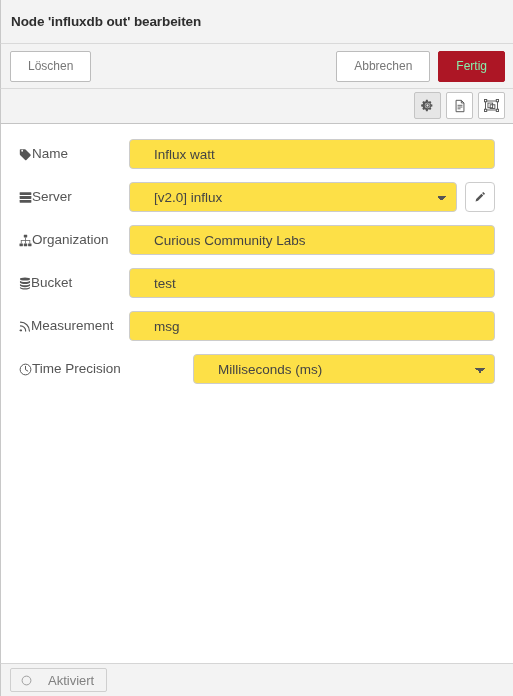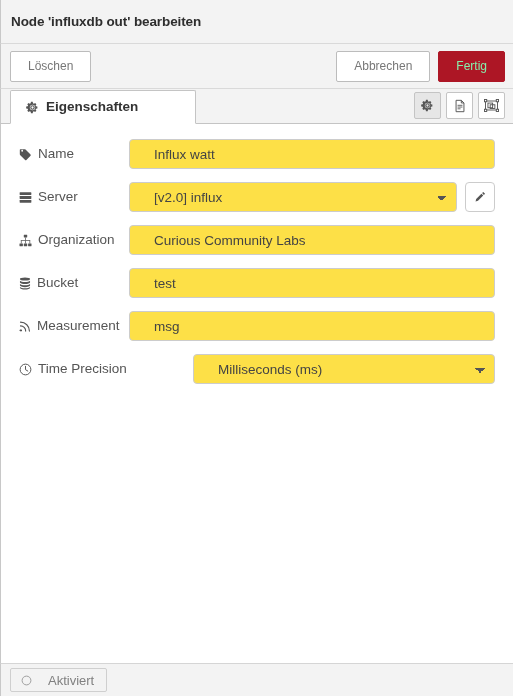--- a/index.html
+++ b/index.html
@@ -150,21 +150,20 @@
   }
   .row {
     display: flex;
     align-items: center;
     margin-bottom: 13px;
     height: 30px;
   }
   .row-label {
     display: flex;
     align-items: center;
-    gap: 6px;
     font-size: 13.5px;
     color: #555555;
     white-space: nowrap;
     flex: 0 0 auto;
     width: 110px;
   }
   .row-label .lbl { line-height: 1; }
 
   .field {
     flex: 1 1 auto;
@@ -260,29 +259,20 @@
   </div>
 
   <div class="buttonbar">
     <button class="btn btn-delete">Löschen</button>
     <div class="spacer"></div>
     <button class="btn btn-cancel">Abbrechen</button>
     <button class="btn btn-primary">Fertig</button>
   </div>
 
   <div class="tabstrip">
-    <div class="tab">
-      <span class="tab-icon">
-        <svg width="13" height="13" viewBox="0 0 16 16" fill="#555">
-          <path d="M8 5.2a2.8 2.8 0 100 5.6 2.8 2.8 0 000-5.6zm0 4.2a1.4 1.4 0 110-2.8 1.4 1.4 0 010 2.8z"></path>
-          <path d="M14 9.1v-2.2l-1.7-.3a4.6 4.6 0 00-.5-1.2l1-1.4-1.6-1.6-1.4 1a4.6 4.6 0 00-1.2-.5L8.3 1H6.1l-.3 1.9a4.6 4.6 0 00-1.2.5l-1.4-1-1.6 1.6 1 1.4a4.6 4.6 0 00-.5 1.2L0.2 6.9v2.2l1.9.3c.1.4.3.8.5 1.2l-1 1.4 1.6 1.6 1.4-1c.4.2.8.4 1.2.5l.3 1.9h2.2l.3-1.9c.4-.1.8-.3 1.2-.5l1.4 1 1.6-1.6-1-1.4c.2-.4.4-.8.5-1.2L14 9.1zm-6 2.2A3.3 3.3 0 1111.3 8 3.3 3.3 0 018 11.3z"></path>
-        </svg>
-      </span>
-      <span class="tab-label">Eigenschaften</span>
-    </div>
 
     <div class="spacer"></div>
 
     <div class="icon-buttons">
       <button class="icon-btn active">
         <span>
           <svg width="13" height="13" viewBox="0 0 16 16" fill="#555">
             <path d="M8 5.2a2.8 2.8 0 100 5.6 2.8 2.8 0 000-5.6zm0 4.2a1.4 1.4 0 110-2.8 1.4 1.4 0 010 2.8z"></path>
             <path d="M14 9.1v-2.2l-1.7-.3a4.6 4.6 0 00-.5-1.2l1-1.4-1.6-1.6-1.4 1a4.6 4.6 0 00-1.2-.5L8.3 1H6.1l-.3 1.9a4.6 4.6 0 00-1.2.5l-1.4-1-1.6 1.6 1 1.4a4.6 4.6 0 00-.5 1.2L0.2 6.9v2.2l1.9.3c.1.4.3.8.5 1.2l-1 1.4 1.6 1.6 1.4-1c.4.2.8.4 1.2.5l.3 1.9h2.2l.3-1.9c.4-.1.8-.3 1.2-.5l1.4 1 1.6-1.6-1-1.4c.2-.4.4-.8.5-1.2L14 9.1zm-6 2.2A3.3 3.3 0 1111.3 8 3.3 3.3 0 018 11.3z"></path>
           </svg>

